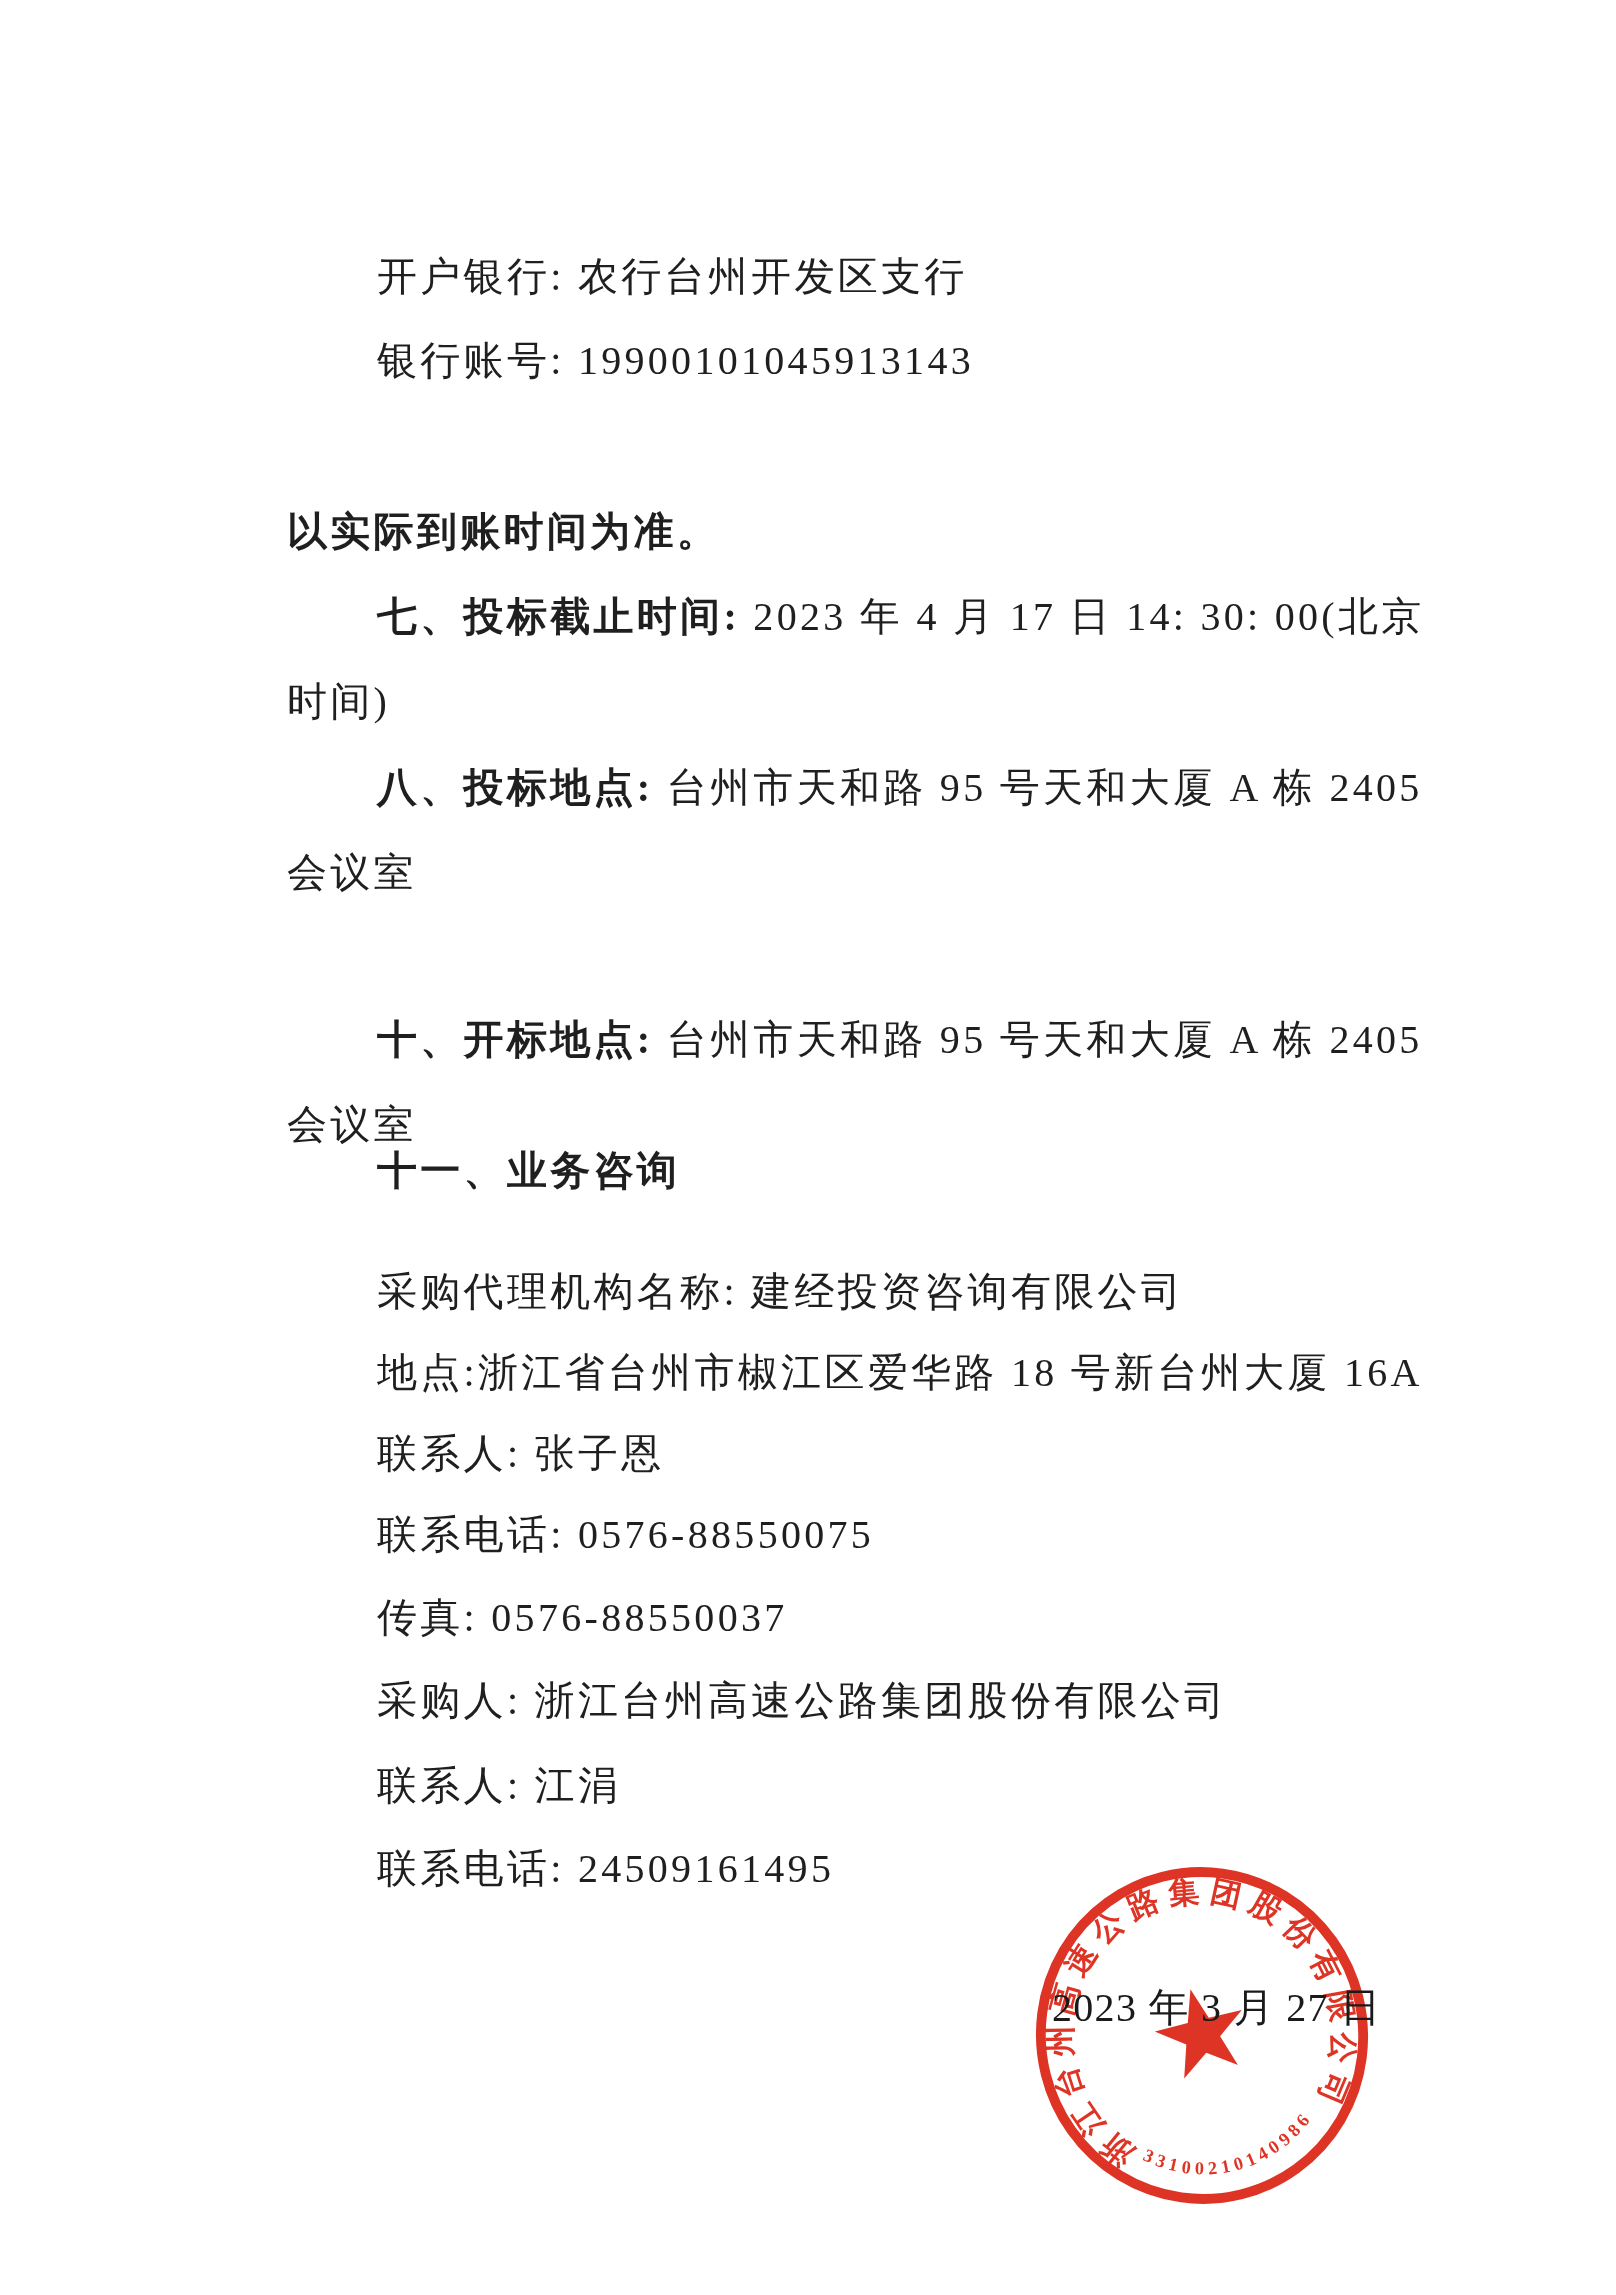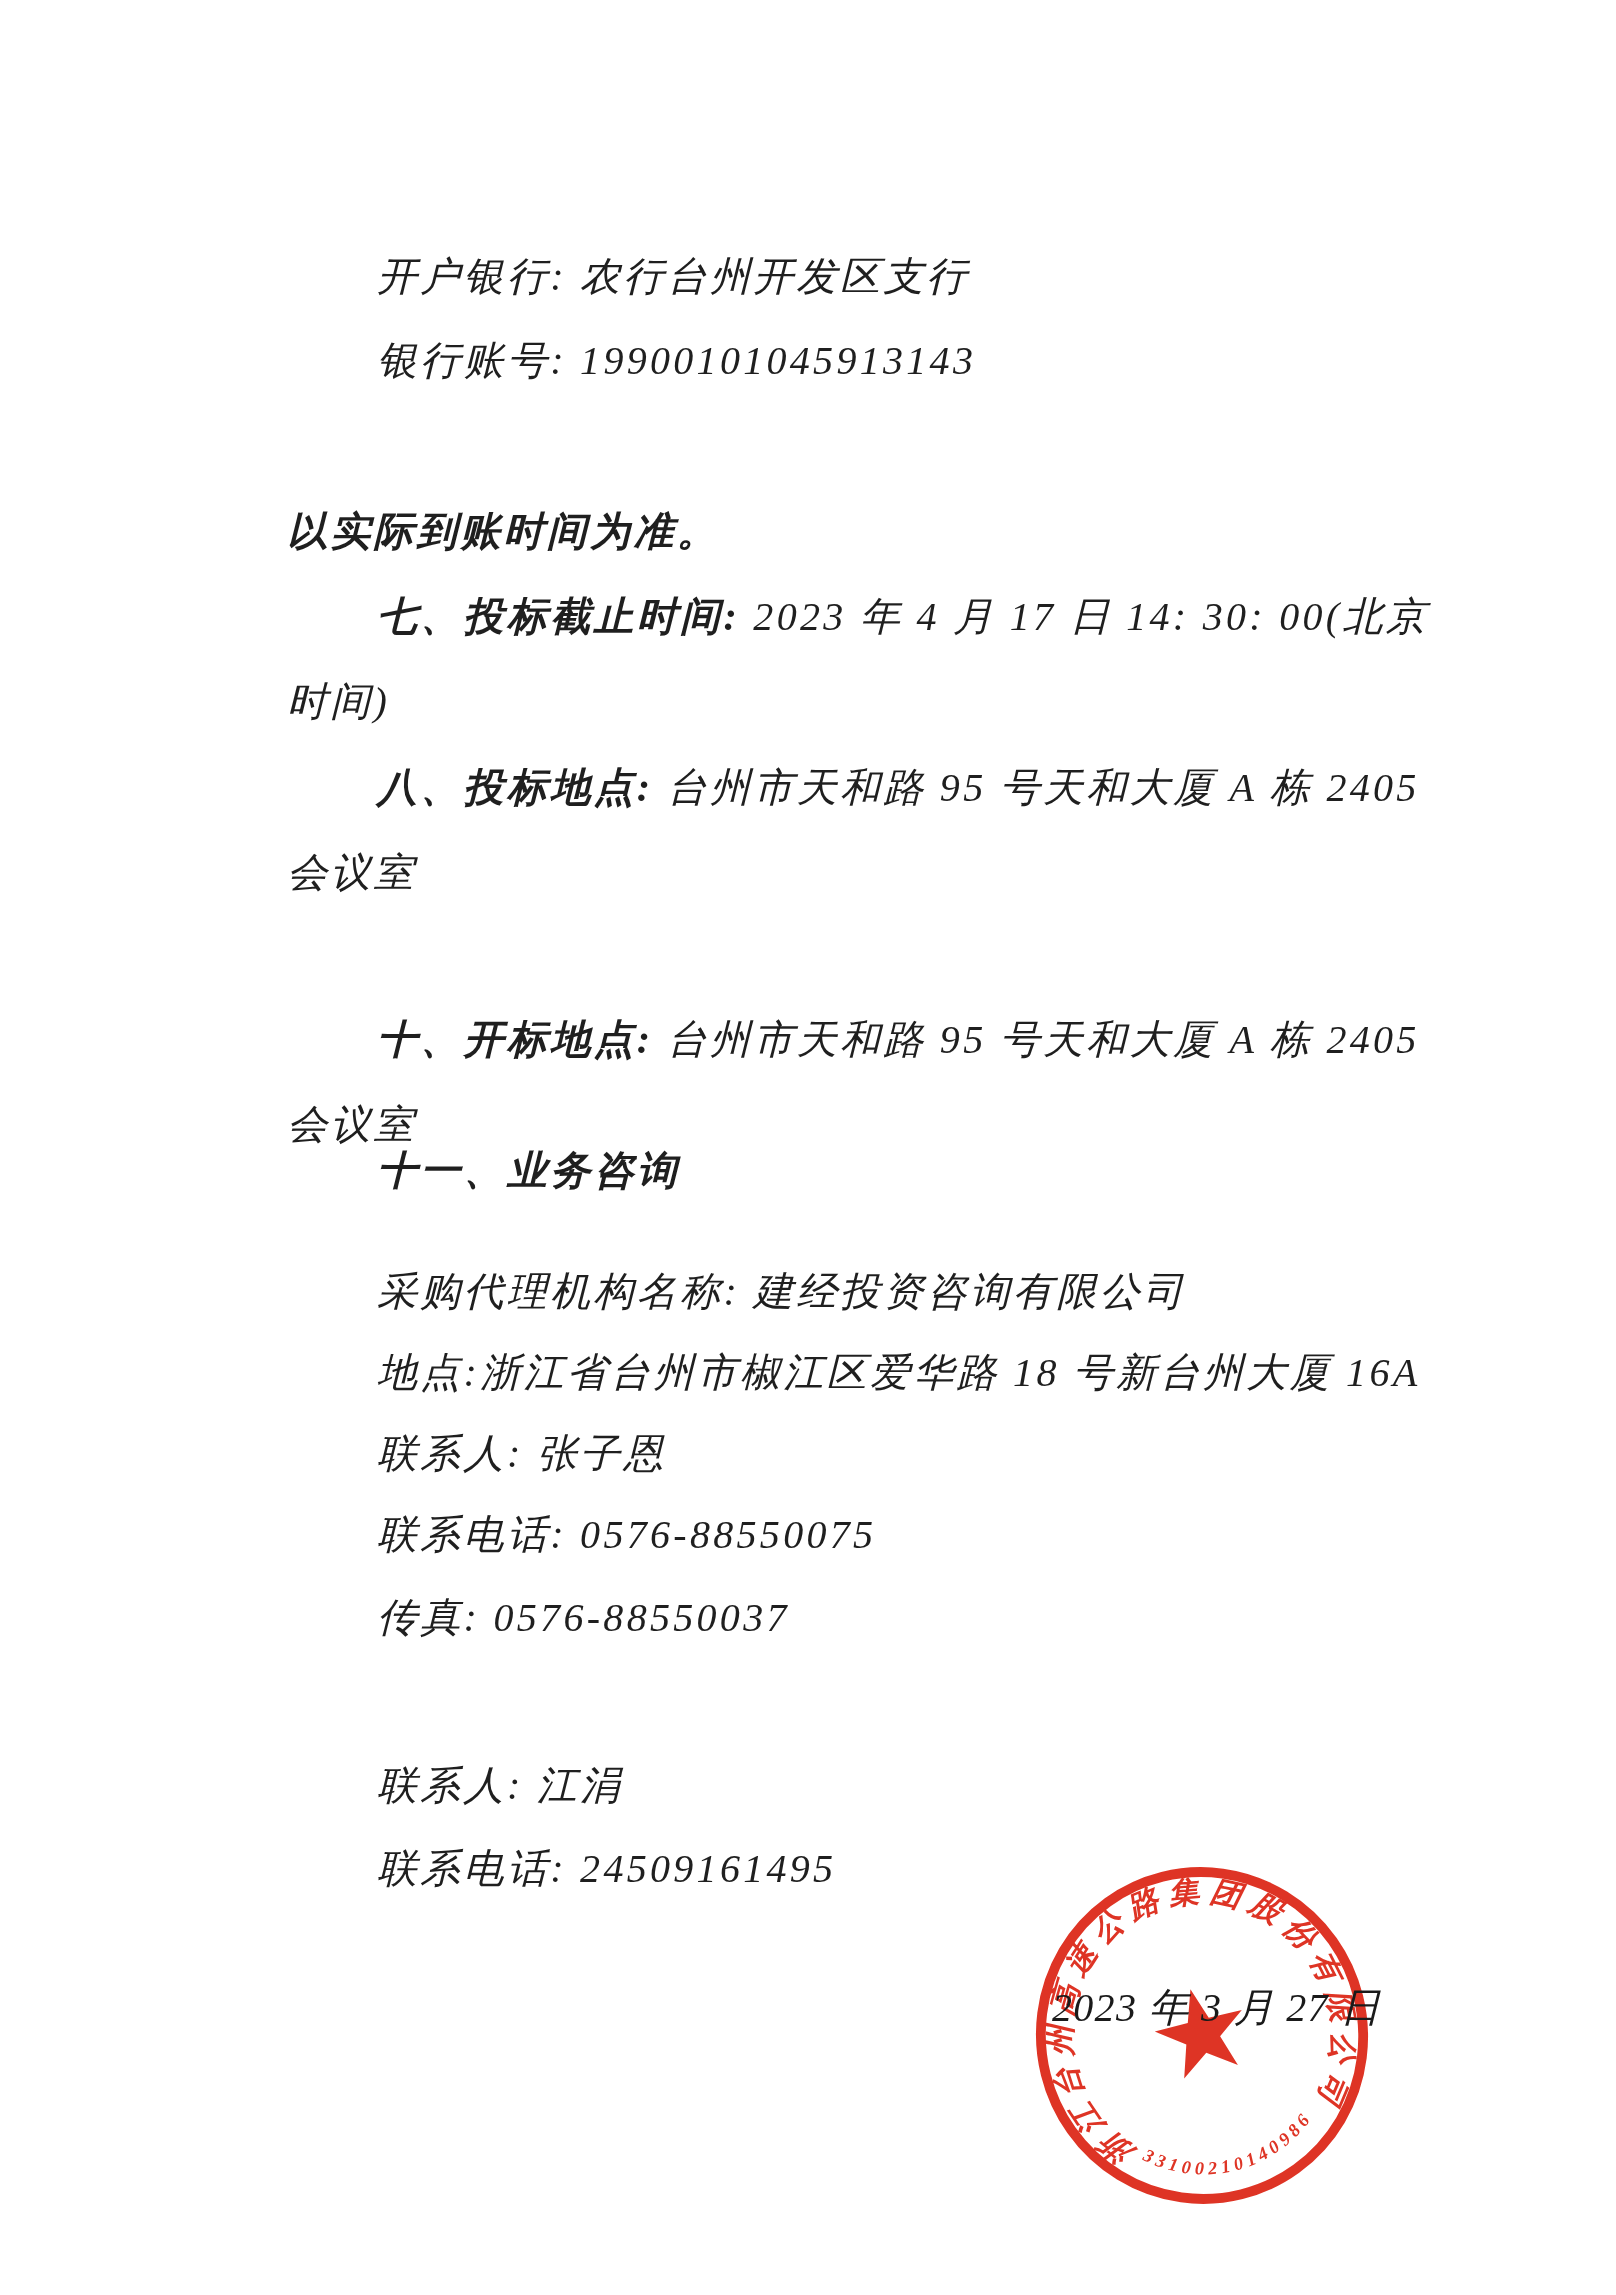--- a/index.html
+++ b/index.html
@@ -4,21 +4,20 @@
 <style>
   html, body { margin: 0; padding: 0; background: #ffffff; }
   .page {
     position: relative;
     width: 1600px;
     height: 2295px;
     background: #ffffff;
     overflow: hidden;
     font-family: "Liberation Serif", "DejaVu Serif", serif;
     color: #1f1f1f;
-    font-style: italic;
   }
   .ln {
     position: absolute;
     left: 377px;
     font-size: 40px;
     line-height: 1;
     letter-spacing: 3.3px;
     white-space: nowrap;
     z-index: 2;
   }
@@ -62,20 +61,21 @@
   <div class="ln" style="top:768px"><span class="b">八、投标地点: </span><span>台州市天和路 95 号天和大厦 A 栋 2405</span></div>
   <div class="ln m" style="top:853px"><span class="b"></span><span>会议室</span></div>
   <div class="ln" style="top:1020px"><span class="b">十、开标地点: </span><span>台州市天和路 95 号天和大厦 A 栋 2405</span></div>
   <div class="ln m" style="top:1105px"><span class="b"></span><span>会议室</span></div>
   <div class="ln" style="top:1151px"><span class="b">十一、业务咨询</span><span></span></div>
   <div class="ln" style="top:1272px"><span class="b"></span><span>采购代理机构名称: 建经投资咨询有限公司</span></div>
   <div class="ln" style="top:1353px"><span class="b"></span><span>地点:浙江省台州市椒江区爱华路 18 号新台州大厦 16A</span></div>
   <div class="ln" style="top:1434px"><span class="b"></span><span>联系人: 张子恩</span></div>
   <div class="ln" style="top:1515px"><span class="b"></span><span>联系电话: 0576-88550075</span></div>
   <div class="ln" style="top:1598px"><span class="b"></span><span>传真: 0576-88550037</span></div>
+  <div class="ln" style="top:1681px"><span class="b"></span><span>采购人: 浙江台州高速公路集团股份有限公司</span></div>
   <div class="ln" style="top:1766px"><span class="b"></span><span>联系人: 江涓</span></div>
   <div class="ln" style="top:1849px"><span class="b"></span><span>联系电话: 24509161495</span></div>
 
   <div class="seal-wrap">
     <svg viewBox="0 0 510 518" xmlns="http://www.w3.org/2000/svg">
       <ellipse cx="255" cy="259" rx="246" ry="250" fill="none" stroke-width="15" stroke="#dd2a1a"></ellipse>
       <polygon points="255,186 271.5,235.3 323.5,235.8 281.6,266.7 297.3,316.2 255,286 212.7,316.2 228.4,266.7 186.5,235.8 238.5,235.3" fill="#dd2a1a"></polygon>
       <path id="seal-arc-top" d="M 102,390 A 200,204 0 1 1 408,390" fill="none"></path>
       <path id="seal-arc-bottom" d="M 96,395 A 207,213 0 0 0 414,395" fill="none"></path>
       <text class="seal-company">

